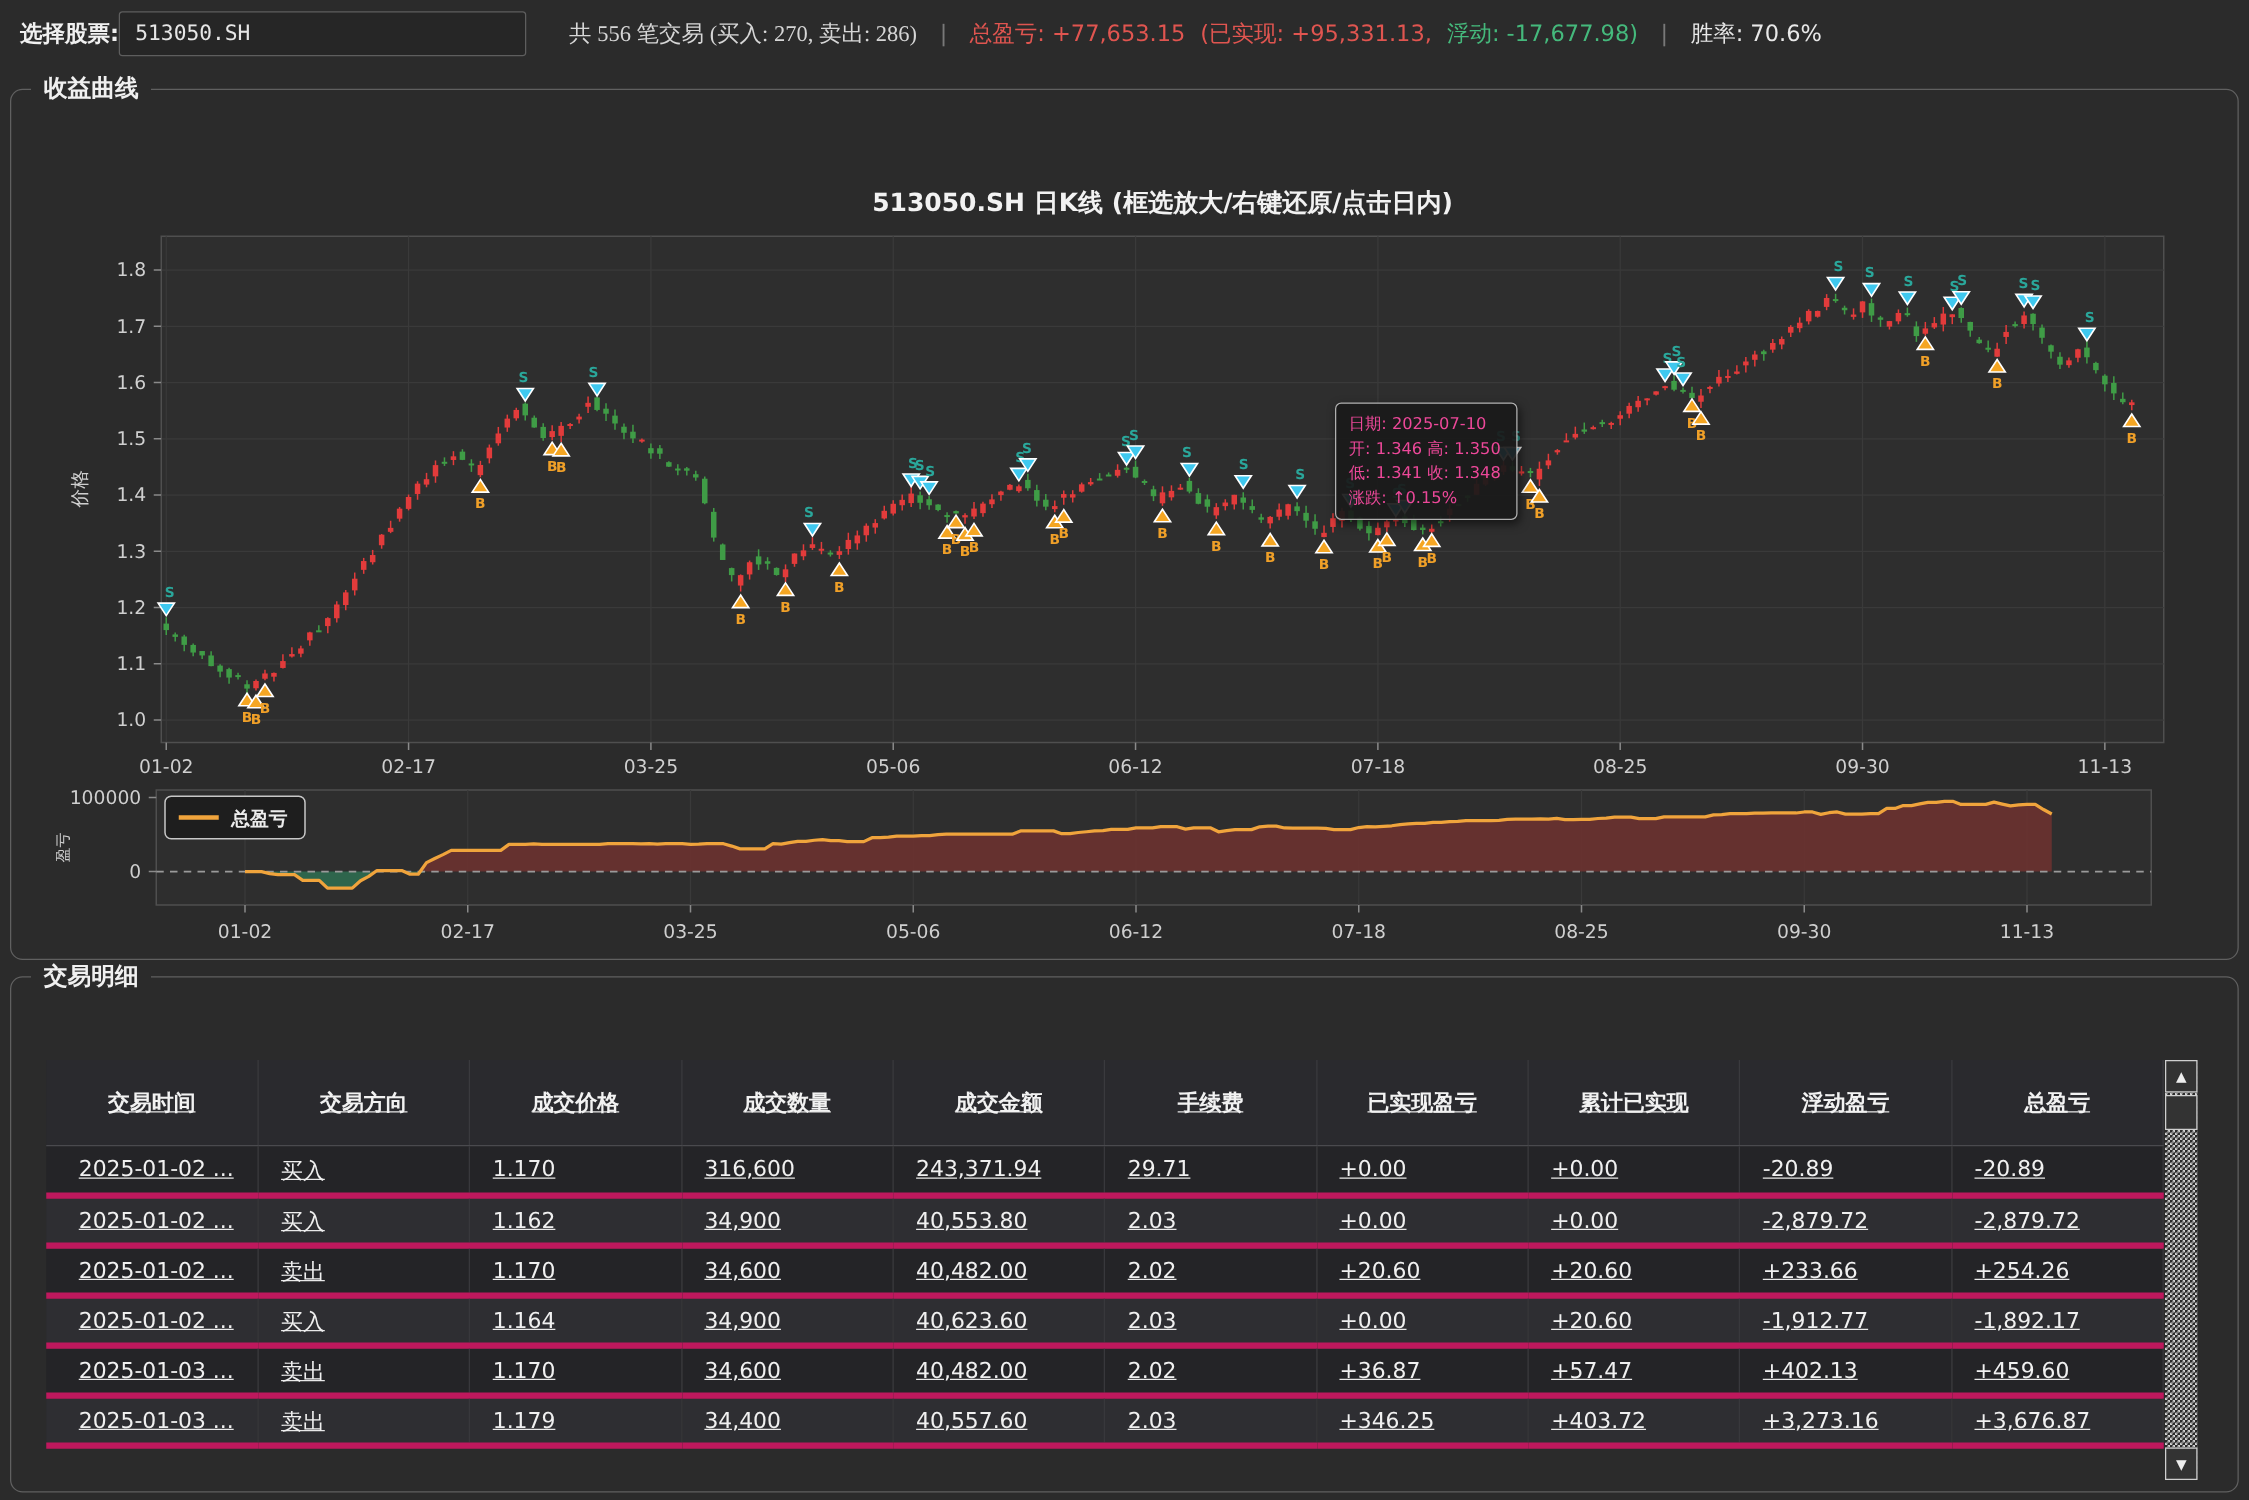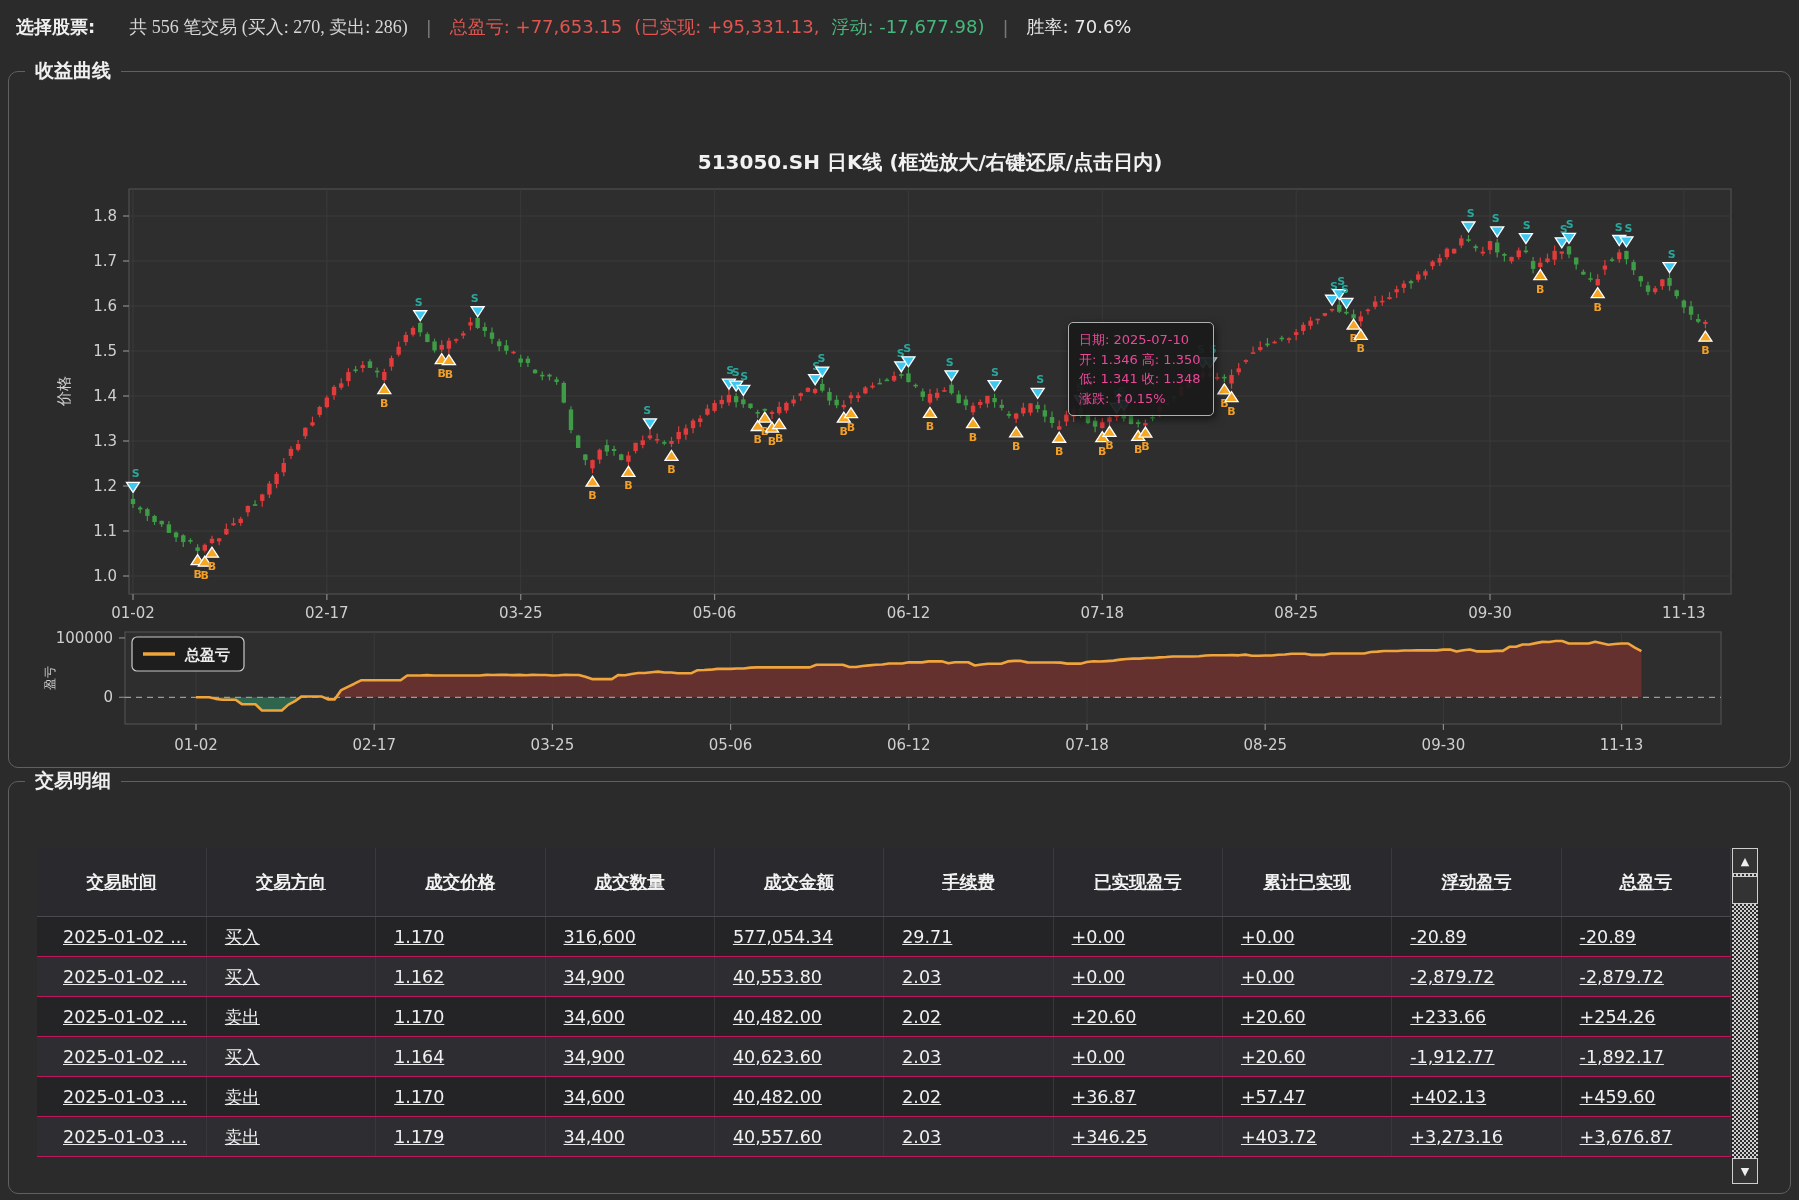--- a/index.html
+++ b/index.html
@@ -47,21 +47,21 @@
   .table-wrap{position:absolute;left:28px;top:54px;width:1694px;}
   table.trades{
     width:1694px;border-collapse:collapse;table-layout:fixed;font-size:17.5px;text-decoration:underline;
   }
   table.trades th{
     height:66px;background:#2a2a2e;color:#f2f2f2;font-weight:bold;text-align:center;
     border-bottom:1px solid #4a4a4e;border-right:1px solid #3a3a3e;
   }
   table.trades td{
     height:40px;padding:0 0 0 18px;color:#f0f0f0;text-align:left;
-    border-bottom:1px solid #be185d;border-right:1px solid #38383c;
+    border-bottom:5px solid #be185d;border-right:1px solid #38383c;
     overflow:hidden;white-space:nowrap;box-sizing:border-box;
   }
   table.trades td:first-child{padding-left:26px;}
   table.trades tr.odd td{background:#242427;}
   table.trades tr.even td{background:#2e2e32;}
   td.dir-buy{color:#e05a55;}
   td.dir-sell{color:#4d9fe8;}
   td.pos{color:#e0403a;}
   td.neg{color:#4cae58;}
   
@@ -84,20 +84,21 @@
   .vscroll .thumb{
     position:absolute;left:0;top:28px;width:26px;height:28px;background:#333;
     border:1px solid #cfcfcf;box-sizing:border-box;cursor:grab;
   }
 </style>
 </head>
 <body>
 
 <div class="topbar">
   <span class="lbl">选择股票:</span>
+  <input class="stock-input" type="text" value="513050.SH" style="">
   <span class="stats">共 556 笔交易 (买入: 270, 卖出: 286)</span>
   <span class="sep">|</span>
   <span class="pnl-red">总盈亏: +77,653.15</span>
   <span class="pnl-red" style="margin-left:12px;">(已实现: +95,331.13,</span>
   <span class="pnl-green" style="margin-left:12px;">浮动: -17,677.98)</span>
   <span class="sep">|</span>
   <span class="winrate">胜率: 70.6%</span>
 </div>
 
 <fieldset class="panel" id="chart-panel">
@@ -789,21 +790,21 @@
             <th>浮动盈亏</th>
             <th>总盈亏</th>
           </tr>
         </thead>
       <tbody id="trades-body">
           <tr class="odd">
             <td>2025-01-02 ...</td>
             <td class="dir-buy">买入</td>
             <td>1.170</td>
             <td>316,600</td>
-            <td>577,054.34</td>
+            <td>243,371.94</td>
             <td>29.71</td>
             <td class="pos">+0.00</td>
             <td class="pos">+0.00</td>
             <td class="neg">-20.89</td>
             <td class="neg">-20.89</td>
           </tr>
           <tr class="even">
             <td>2025-01-02 ...</td>
             <td class="dir-buy">买入</td>
             <td>1.162</td>

